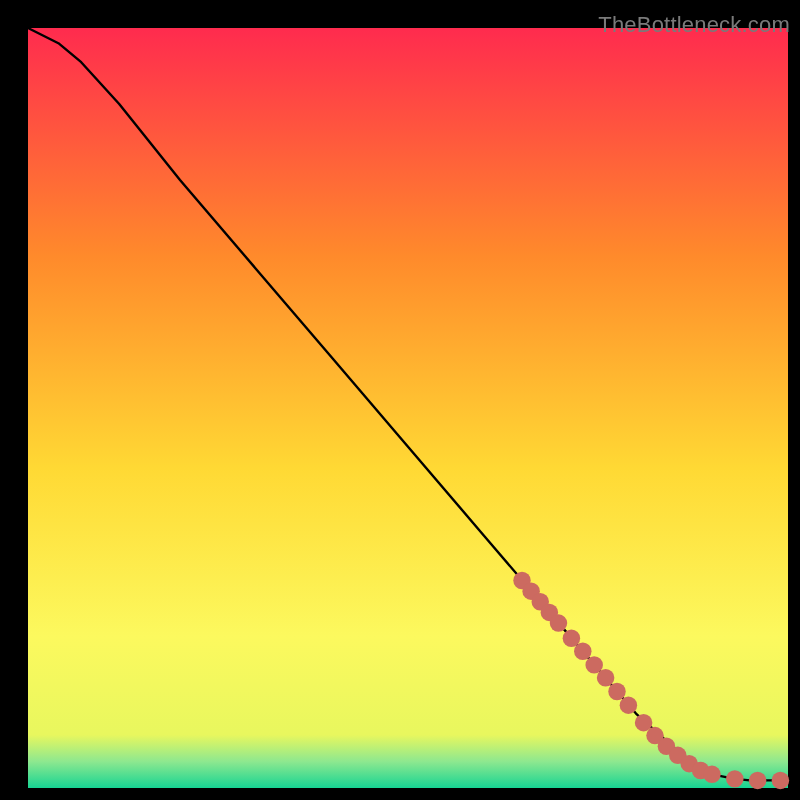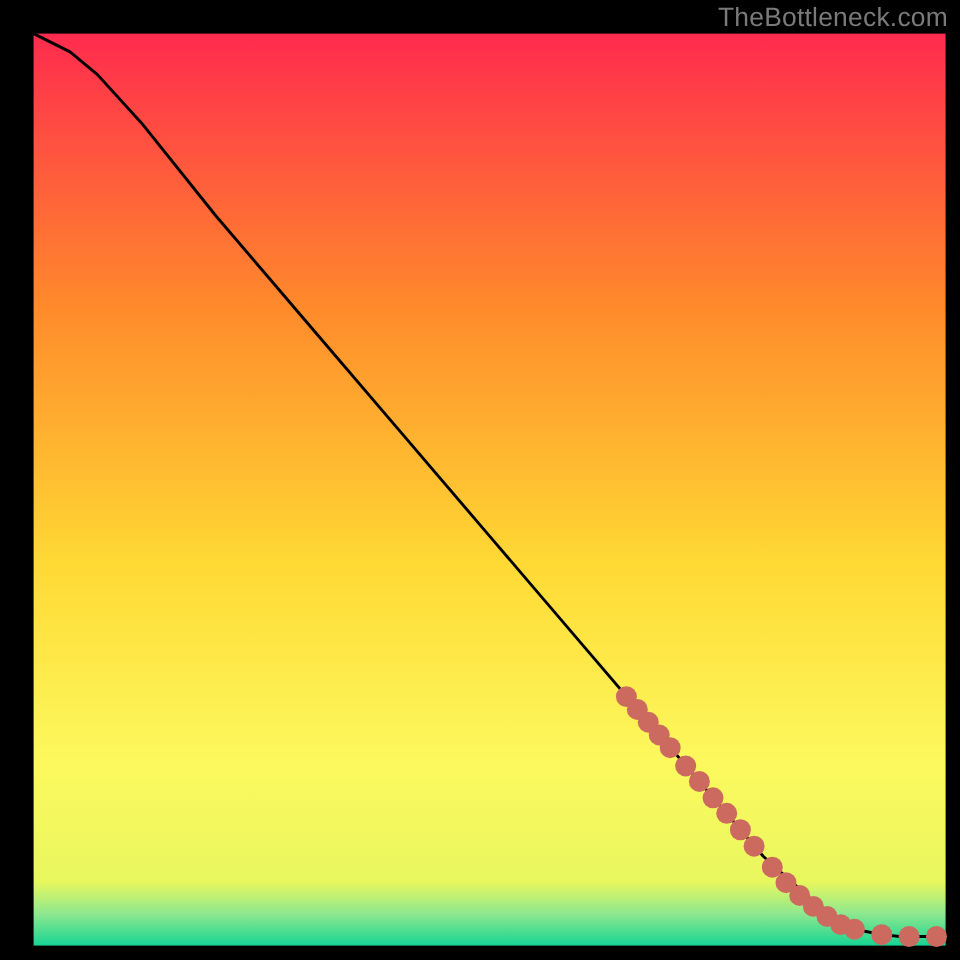--- a/index.html
+++ b/index.html
@@ -12,21 +12,21 @@
     font-family: Arial, Helvetica, sans-serif;
   }
   .stage {
     position: relative;
     width: 800px;
     height: 800px;
     background: #000;
   }
   .watermark {
     position: absolute;
-    top: 2px;
+    top: 12px;
     right: 10px;
     color: #7a7a7a;
     font-size: 22px;
     font-weight: 400;
     letter-spacing: 0.2px;
     user-select: none;
   }
   svg {
     position: absolute;
     left: 0;

